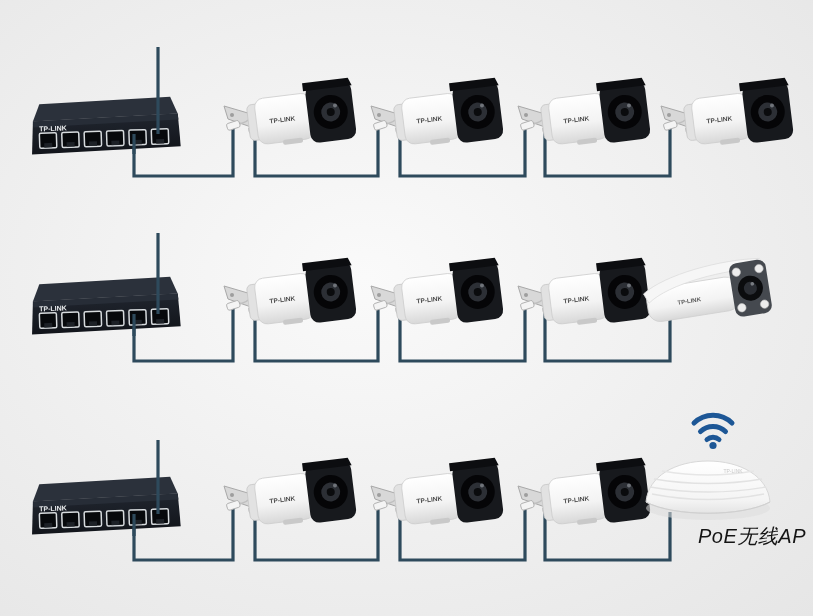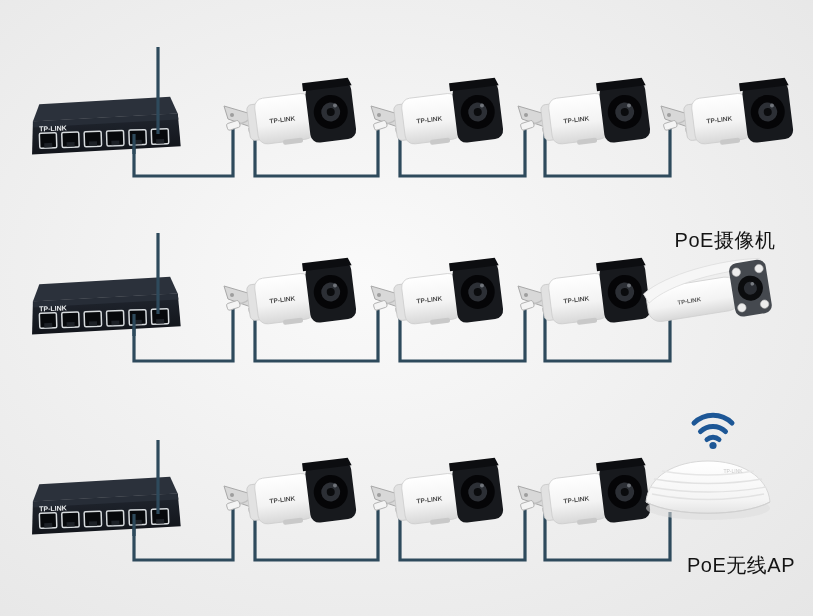--- a/index.html
+++ b/index.html
@@ -398,21 +398,20 @@
       <circle cx="110.5" cy="45" r="6.5" fill="#2a2d33"></circle>
       <circle cx="113" cy="41" r="1.8" fill="#787c82"></circle>
       <circle cx="99" cy="27" r="4.2" fill="#ececec" stroke="#bdbdbd" stroke-width="0.6"></circle>
       <circle cx="122" cy="27" r="4.2" fill="#ececec" stroke="#bdbdbd" stroke-width="0.6"></circle>
       <circle cx="99" cy="63" r="4.2" fill="#ececec" stroke="#bdbdbd" stroke-width="0.6"></circle>
       <circle cx="122" cy="63" r="4.2" fill="#ececec" stroke="#bdbdbd" stroke-width="0.6"></circle>
       <text x="48" y="50" font-size="6" font-weight="bold" fill="#5a5a5a" text-anchor="middle">TP-LINK</text>
     </g>
   </svg>
 </div>
-  <div class="device-label" style="left: 650px; top: 227px; width: 150px; text-align: center; color: rgb(20, 20, 20);">PoE摄像机</div>
 
   <div class="slot" style="left:218px;top:448px;width:140px;height:95px;">
   <svg viewBox="0 0 140 95">
     <defs>
       <linearGradient id="gCamBody" x1="0" y1="0" x2="0" y2="1">
         <stop offset="0" stop-color="#ffffff"></stop>
             <stop offset="0.6" stop-color="#f3f3f3"></stop>
             <stop offset="1" stop-color="#d8d8d8"></stop>
       </linearGradient>
     </defs>
@@ -523,21 +522,21 @@
   </svg>
 </div>
   <div class="slot" style="left:688px;top:408px;width:50px;height:42px;z-index:3;">
     <svg viewBox="0 0 50 42">
       <path class="wifi-arc" d="M6,15 A27,27 0 0 1 44,15" stroke-width="5" fill="none" stroke-linecap="round" stroke="#1d5796"></path>
       <path class="wifi-arc" d="M12.5,23.5 A18,18 0 0 1 37.5,23.5" stroke-width="5" fill="none" stroke-linecap="round" stroke="#1d5796"></path>
       <path class="wifi-arc" d="M19,31.5 A9,9 0 0 1 31,31.5" stroke-width="5" fill="none" stroke-linecap="round" stroke="#1d5796"></path>
       <circle class="wifi-dot" cx="25" cy="37.5" r="3.6" fill="#1d5796"></circle>
     </svg>
   </div>
-  <div class="device-label" style="left: 676px; top: 552px; width: 130px; text-align: center; color: rgb(20, 20, 20);">PoE无线AP</div>
+  <div class="device-label" style="left: 676px; top: 523px; width: 130px; text-align: right; color: rgb(20, 20, 20); font-style: italic;">PoE无线AP</div>
 
   <svg class="layer over">
     <path class="cable" d="M158,47 V134" stroke="#2e4a5c"></path>
     <path class="cable" d="M134,134 V154" stroke="#2e4a5c"></path>
     <path class="cable" d="M158,233 V314" stroke="#2e4a5c"></path>
     <path class="cable" d="M134,314 V336" stroke="#2e4a5c"></path>
     <path class="cable" d="M158,440 V514" stroke="#2e4a5c"></path>
     <path class="cable" d="M134,514 V536" stroke="#2e4a5c"></path>
   </svg>
 

